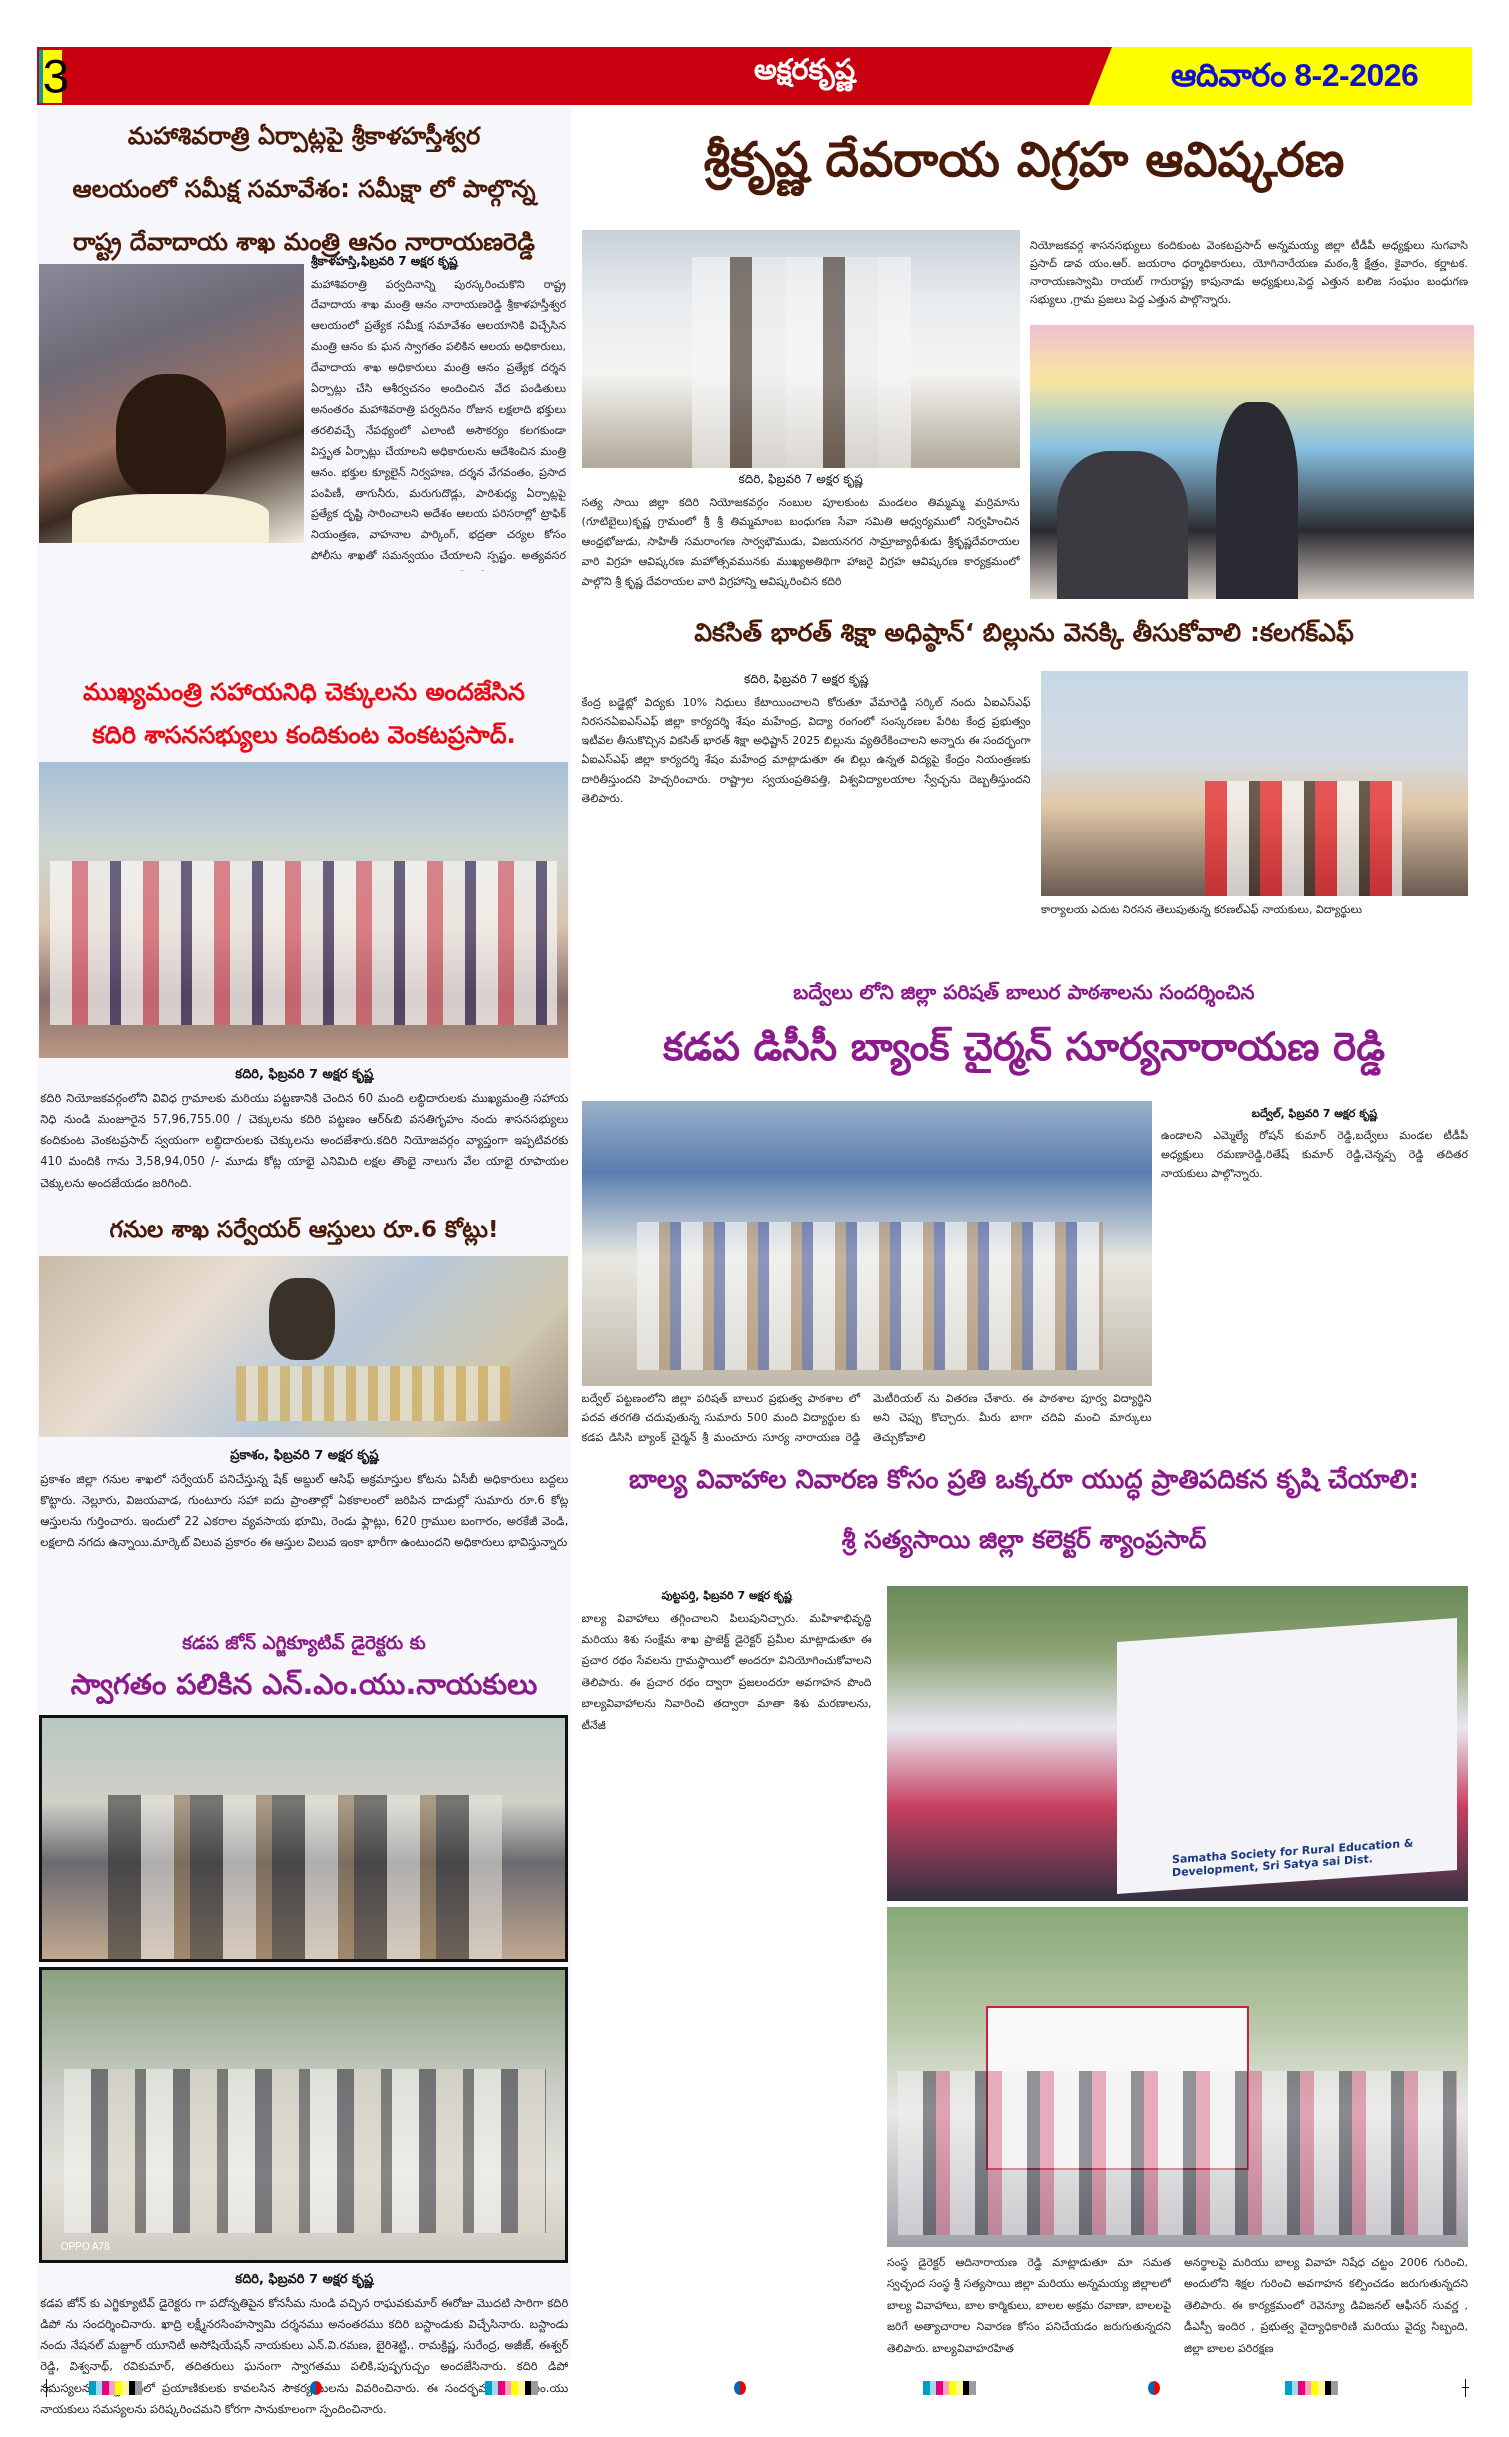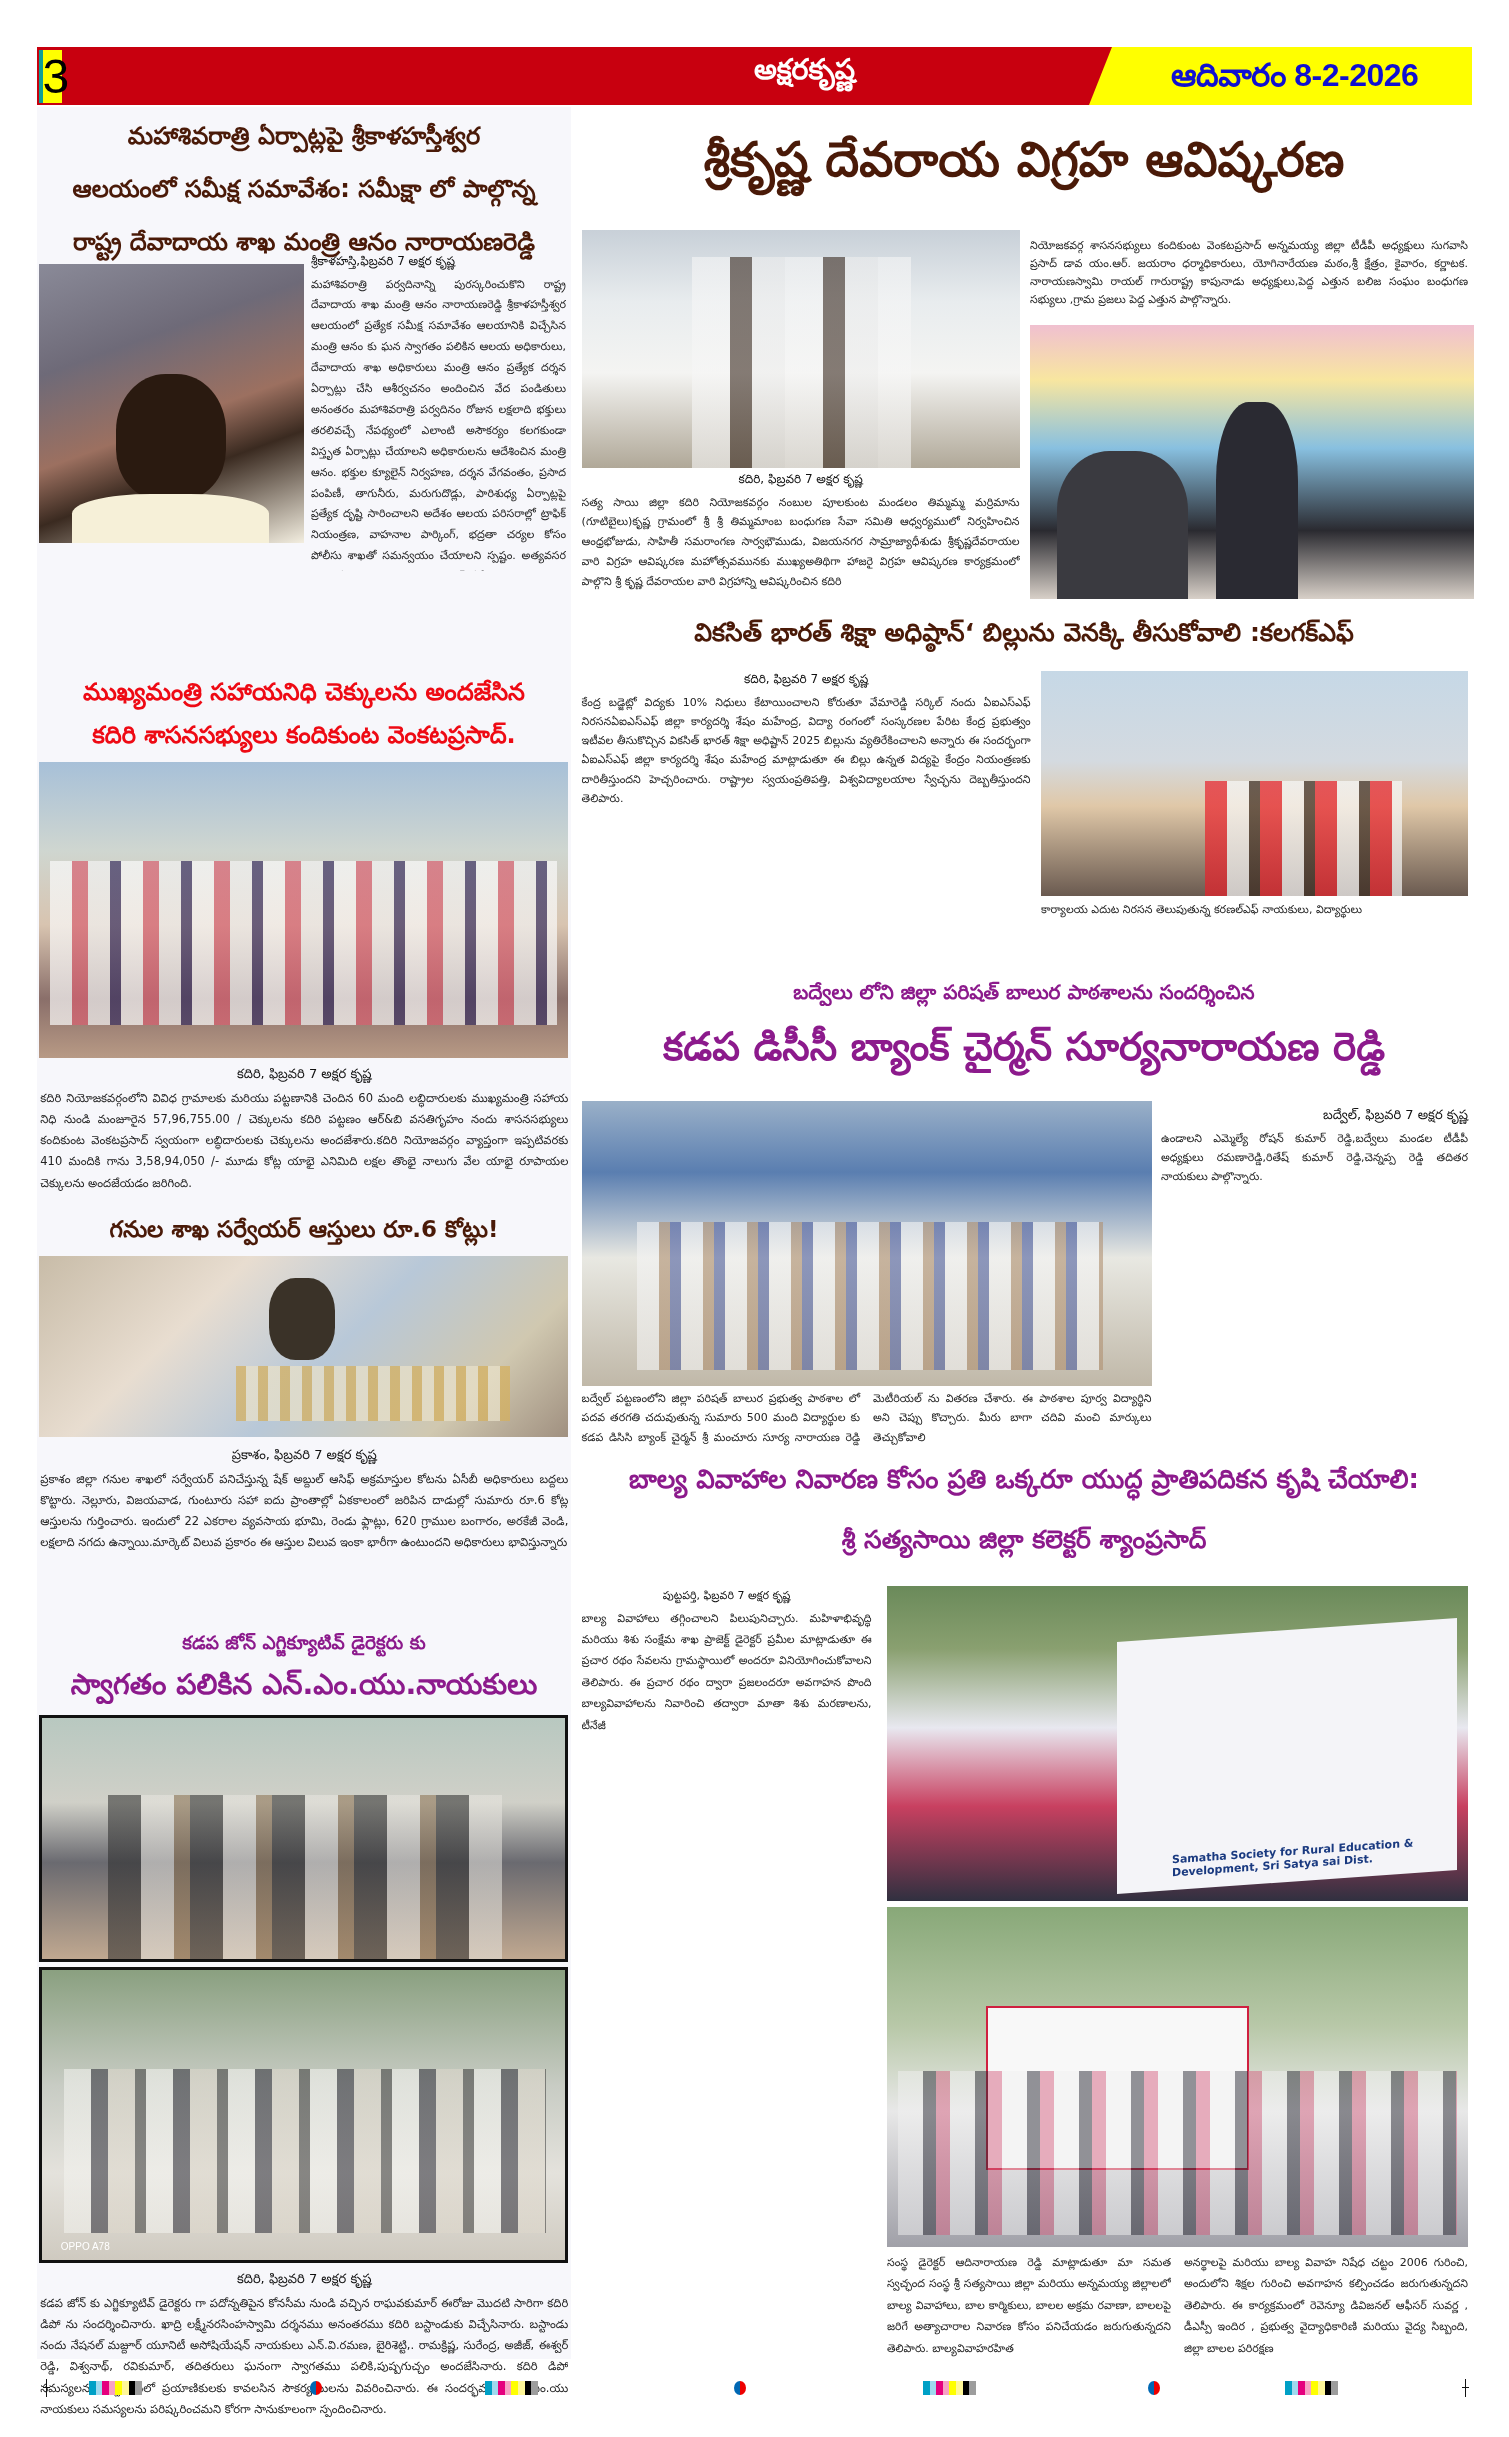--- a/index.html
+++ b/index.html
@@ -17,21 +17,21 @@
 
   
   .col-left { position: absolute; left: 37px; top: 107px; width: 534px; height: 2252px; background: #f7f7fb; }
   .col-right { position: absolute; left: 575px; top: 107px; width: 898px; height: 2252px; background: #ffffff; }
 
   .hl { text-align: center; font-weight: bold; font-family: "DejaVu Sans", sans-serif; line-height: 1.35; }
   .hl-brown { color: #4a1a08; }
   .hl-red { color: #ee0a14; }
   .hl-purple { color: #8c1a8c; }
 
-  .dateline { text-align: center; font-weight: normal; font-size: 13px; color: #111; margin: 3.3px 0; }
+  .dateline { text-align: center; font-weight: bold; font-size: 13px; color: #111; margin: 3.3px 0; }
   .body-text { font-size: 12px; line-height: 1.75; text-align: justify; color: #222; }
 
   .photo { position: absolute; overflow: hidden; }
 
   
   .printbar { position: absolute; top: 2381px; height: 14.2px; display: flex; }
   .printbar span { display: block; width: 6.6px; height: 14.2px; }
   .regdot { position: absolute; top: 2381px; width: 12px; height: 14.2px; border-radius: 50%; overflow: hidden; display: flex; }
   .regdot span { flex: 1; }
   .cross { position: absolute; top: 2379px; width: 6.6px; height: 17.5px; }
@@ -148,21 +148,21 @@
     <div class="hl hl-purple" style="font-size:20px; line-height:44px;">బద్వేలు లోని జిల్లా పరిషత్ బాలుర పాఠశాలను  సందర్శించిన</div>
     <div class="hl hl-purple" style="font-size:39px; line-height:66px;">కడప డిసీసీ బ్యాంక్ చైర్మన్ సూర్యనారాయణ రెడ్డి</div>
   </div>
   <div class="photo" style="left:6.6px; top:994px; width:570px; height:285px; background:linear-gradient(180deg,#9ab0c8 0%,#5a7eb0 25%,#e8e8e2 55%,#c0b8a8 100%);">
     <div class="abs" style="left:55px; top:121px; width:466px; height:148px; background:repeating-linear-gradient(90deg,#f4f4f4 0 22px,#b09070 22px 33px,#5060a0 33px 44px);opacity:0.6;"></div>
   </div>
   <div class="abs" style="left:6.6px; top:1282px; width:570px;">
     <div class="body-text" style="font-size:11px; line-height:1.75; column-count:2; column-gap:13px;">బద్వేల్ పట్టణంలోని జిల్లా పరిషత్ బాలుర ప్రభుత్వ పాఠశాల లో పదవ తరగతి చదువుతున్న సుమారు 500 మంది విద్యార్థుల కు కడప డిసిసి బ్యాంక్ చైర్మన్ శ్రీ మంచూరు సూర్య నారాయణ రెడ్డి మెటీరియల్ ను వితరణ చేశారు. ఈ పాఠశాల పూర్వ విద్యార్థిని అని చెప్పు కొచ్చారు. మీరు బాగా చదివి మంచి మార్కులు తెచ్చుకోవాలి</div>
   </div>
   <div class="abs" style="left:586px; top:997px; width:307px;">
-    <div class="dateline" style="text-align:right; font-size:13px;">బద్వేల్, ఫిబ్రవరి 7 అక్షర కృష్ణ</div>
+    <div class="dateline" style="text-align:center; font-size:11px;">బద్వేల్, ఫిబ్రవరి 7 అక్షర కృష్ణ</div>
     <div class="body-text" style="font-size:11px; line-height:1.75;">ఉండాలని ఎమ్మెల్యే రోషన్ కుమార్ రెడ్డి,బద్వేలు మండల టీడీపీ అధ్యక్షులు రమణారెడ్డి,రితేష్ కుమార్ రెడ్డి,చెన్నప్ప రెడ్డి తదితర నాయకులు పాల్గొన్నారు.</div>
   </div>
 
   <div class="abs" style="left:0; top:1337px; width:898px;">
     <div class="hl hl-purple" style="font-size:26px; line-height:71px;">బాల్య వివాహాల నివారణ కోసం ప్రతి ఒక్కరూ యుద్ధ ప్రాతిపదికన కృషి చేయాలి:</div>
     <div class="hl hl-purple" style="font-size:25px; line-height:49px;">శ్రీ సత్యసాయి జిల్లా కలెక్టర్  శ్యాంప్రసాద్</div>
   </div>
   <div class="abs" style="left:6.6px; top:1479px; width:290px;">
     <div class="dateline" style="font-size:11px;">పుట్టపర్తి, ఫిబ్రవరి 7 అక్షర కృష్ణ</div>
     <div class="body-text" style="font-size:11px; line-height:1.95; height:657px; overflow:hidden;">బాల్య వివాహాలు తగ్గించాలని పిలుపునిచ్చారు. మహిళాభివృద్ధి మరియు శిశు సంక్షేమ శాఖ ప్రాజెక్ట్ డైరెక్టర్ ప్రమీల మాట్లాడుతూ ఈ ప్రచార రథం సేవలను గ్రామస్థాయిలో అందరూ వినియోగించుకోవాలని తెలిపారు. ఈ ప్రచార రథం ద్వారా ప్రజలందరూ అవగాహన పొంది బాల్యవివాహాలను నివారించి తద్వారా మాతా శిశు మరణాలను, టీనేజీ</div>

